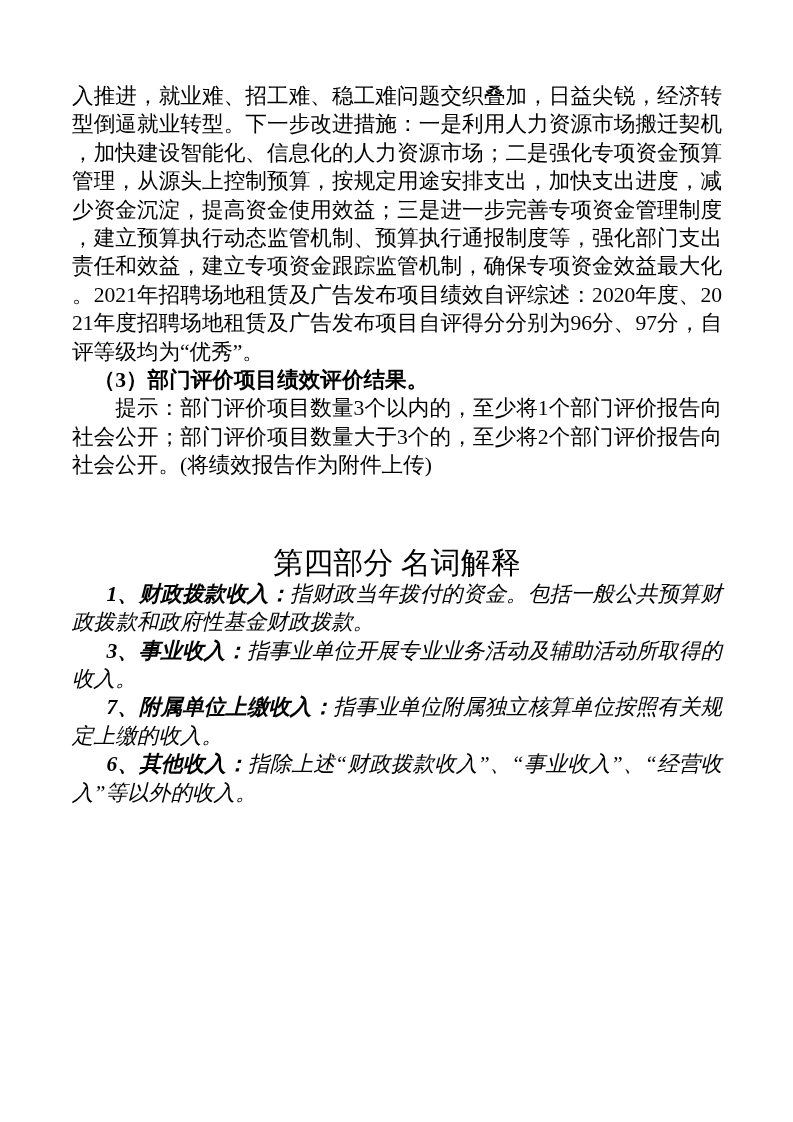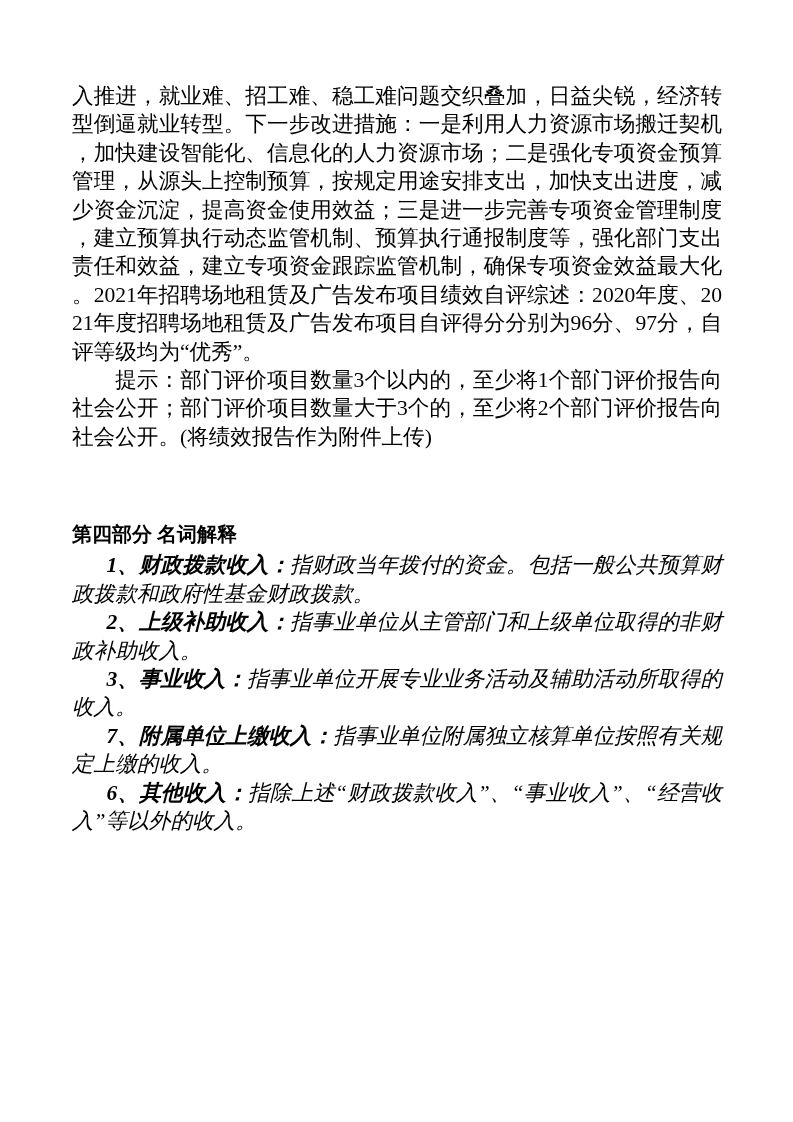--- a/index.html
+++ b/index.html
@@ -37,39 +37,39 @@
   }
   .def-item {
     text-indent: 1.6em;
     font-style: italic;
   }
   .def-item b {
     font-weight: bold;
   }
   .part-title {
     margin: 66px 0 0 0;
-    font-size: 20px;
+    font-size: 30px;
     line-height: 34px;
-    font-weight: bold;
-    text-align: left;
+    font-weight: normal;
+    text-align: center;
     font-family: inherit;
     color: #000000;
   }
 </style>
 </head>
 <body>
 
 <div class="page">
   <p class="para">入推进，就业难、招工难、稳工难问题交织叠加，日益尖锐，经济转型倒逼就业转型。下一步改进措施：一是利用人力资源市场搬迁契机，加快建设智能化、信息化的人力资源市场；二是强化专项资金预算管理，从源头上控制预算，按规定用途安排支出，加快支出进度，减少资金沉淀，提高资金使用效益；三是进一步完善专项资金管理制度，建立预算执行动态监管机制、预算执行通报制度等，强化部门支出责任和效益，建立专项资金跟踪监管机制，确保专项资金效益最大化。2021年招聘场地租赁及广告发布项目绩效自评综述：2020年度、2021年度招聘场地租赁及广告发布项目自评得分分别为96分、97分，自评等级均为“优秀”。</p>
 
+  <p class="para section3-heading">（3）部门评价项目绩效评价结果。</p>
 
   <p class="para indent2">提示：部门评价项目数量3个以内的，至少将1个部门评价报告向社会公开；部门评价项目数量大于3个的，至少将2个部门评价报告向社会公开。(将绩效报告作为附件上传)</p>
 
   <h2 class="part-title">第四部分 名词解释</h2>
 
   <div id="definitions">
       <p class="para def-item"><b>1、财政拨款收入：</b><span>指财政当年拨付的资金。包括一般公共预算财政拨款和政府性基金财政拨款。</span></p>
-      <p class="para def-item"><b>2、上级补助收入：</b><span>指事业单位从主管部门和上级单位取得的非财政补助收入。</span></p>
       <p class="para def-item"><b>3、事业收入：</b><span>指事业单位开展专业业务活动及辅助活动所取得的收入。</span></p>
       <p class="para def-item"><b>7、附属单位上缴收入：</b><span>指事业单位附属独立核算单位按照有关规定上缴的收入。</span></p>
       <p class="para def-item"><b>6、其他收入：</b><span>指除上述“财政拨款收入”、“事业收入”、“经营收入”等以外的收入。</span></p>
     </div>
 </div>
 
 </body></html>

